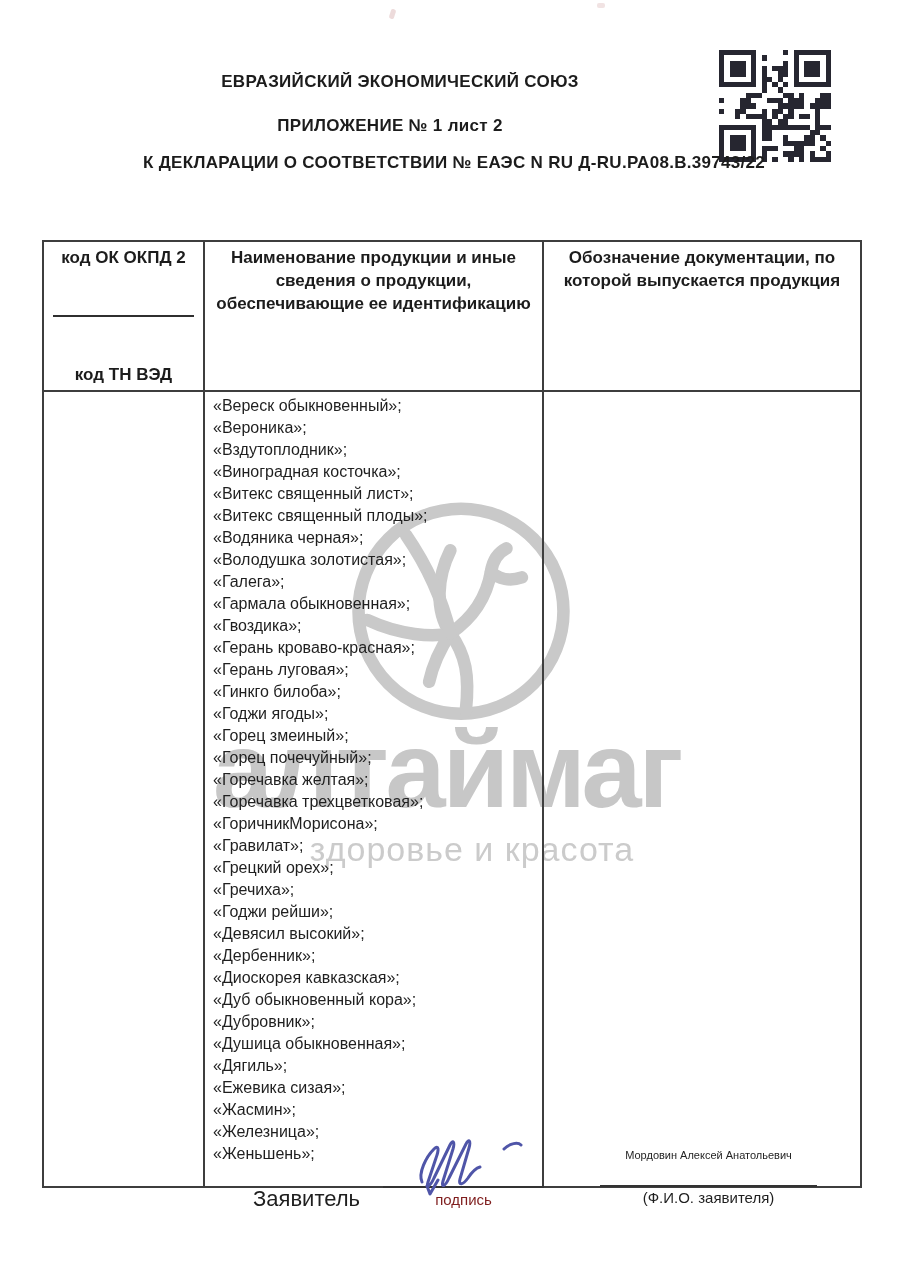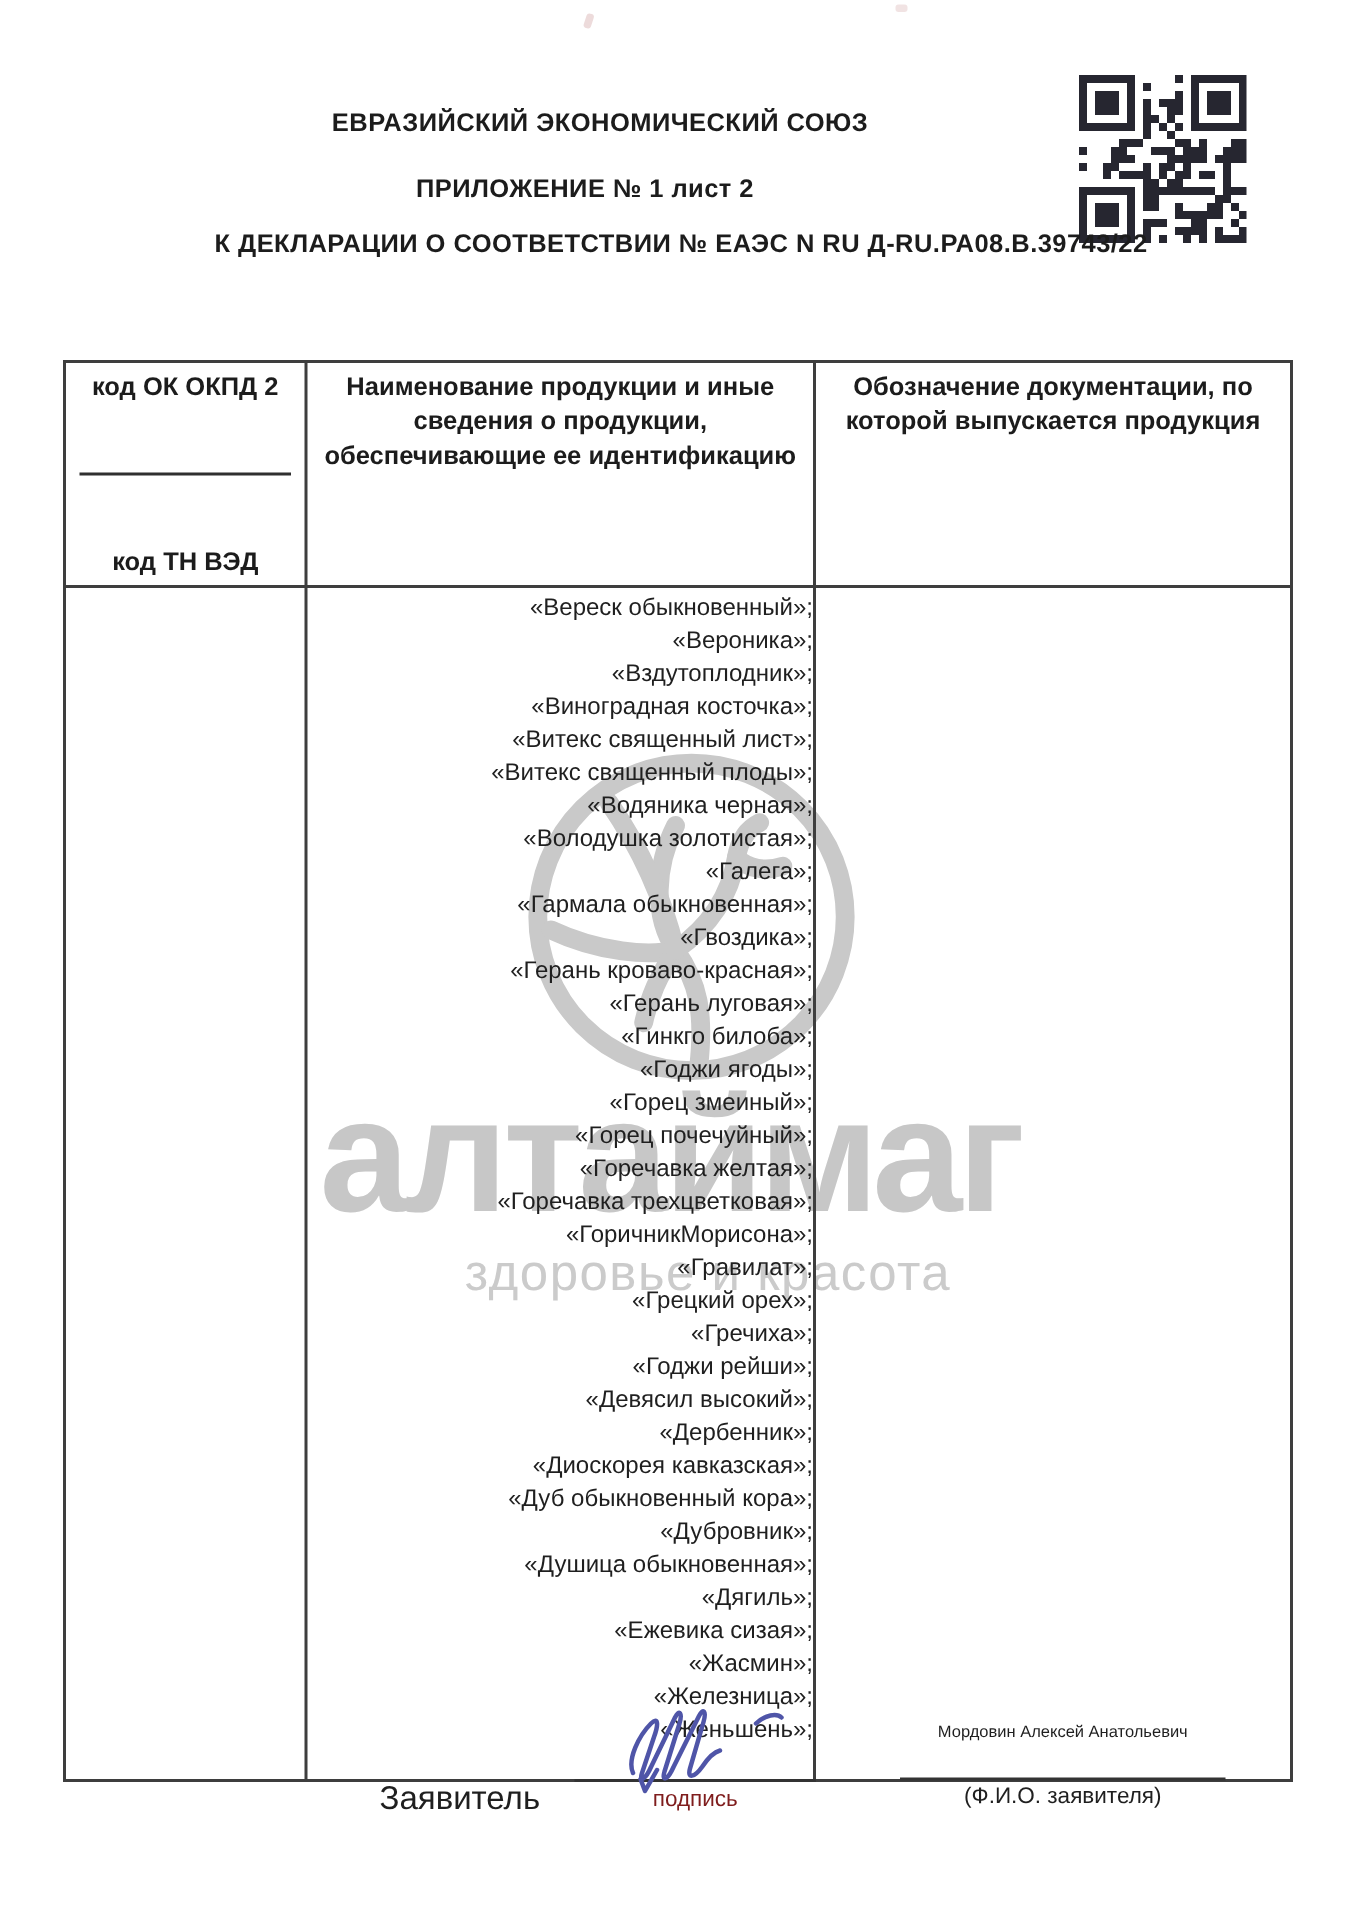--- a/index.html
+++ b/index.html
@@ -40,21 +40,21 @@
   .t-head{border-bottom:2px solid #3e3e3e;min-height:71px;}
   .th{
     border-right:2px solid #3e3e3e;font-weight:bold;font-size:17px;color:#1c1c1c;
     text-align:center;padding:4px 8px;line-height:23px;
   }
   .th:last-child,.td:last-child{border-right:none;}
   .th-codes{display:flex;flex-direction:column;justify-content:center;padding:4px 6px;gap:42px;}
   .code-divider{border:none;border-top:2px solid #2f2f2f;width:96%;margin:4px auto;}
   .t-body{height:794px;}
   .td{border-right:2px solid #3e3e3e;}
-  .product-list{padding:3px 0 0 8px;font-size:16px;line-height:22px;color:#1f1f1f;text-align:right;}
+  .product-list{padding:3px 0 0 8px;font-size:16px;line-height:22px;color:#1f1f1f;text-align:left;}
   .product-list div{white-space:nowrap;}
   
   .applicant{position:absolute;left:253px;top:1152px;font-size:22px;color:#1f1f1f;z-index:3;margin-top:34px;}
   .sig-scribble{position:absolute;left:408px;top:1136px;width:150px;height:60px;z-index:4;}
   .sig-line{position:absolute;left:383px;top:1186px;width:161px;border-top:2px solid #333;z-index:3;}
   .sig-caption{position:absolute;left:383px;top:1191px;width:161px;text-align:center;font-size:15px;color:#7f1d1d;z-index:3;}
   .fio-name{position:absolute;left:600px;top:1146px;width:217px;text-align:center;font-size:11px;line-height:19px;color:#1f1f1f;z-index:3;}
   .fio-line{position:absolute;left:600px;top:1185px;width:217px;border-top:2px solid #333;z-index:3;}
   .fio-caption{position:absolute;left:600px;top:1189px;width:217px;text-align:center;font-size:15px;color:#1f1f1f;z-index:3;}
 </style>

